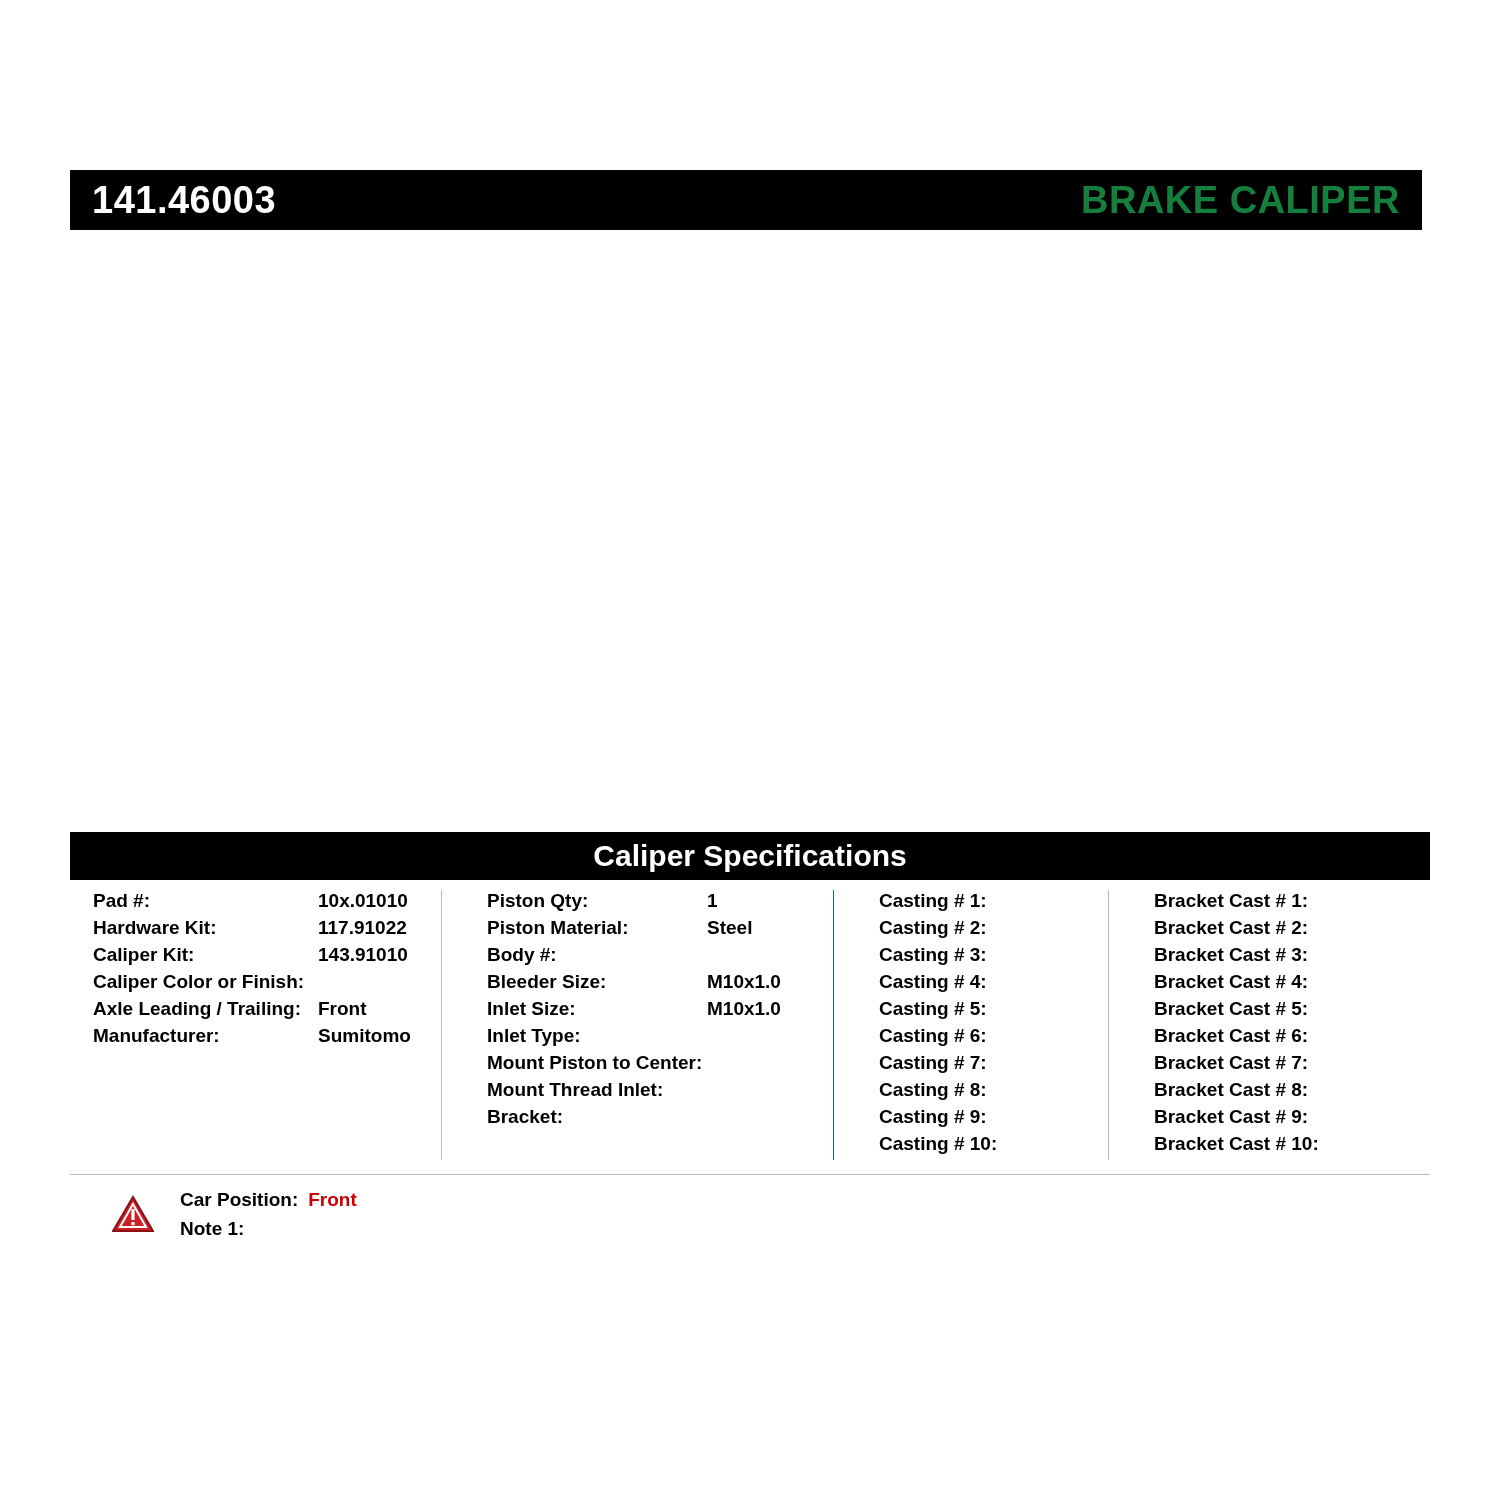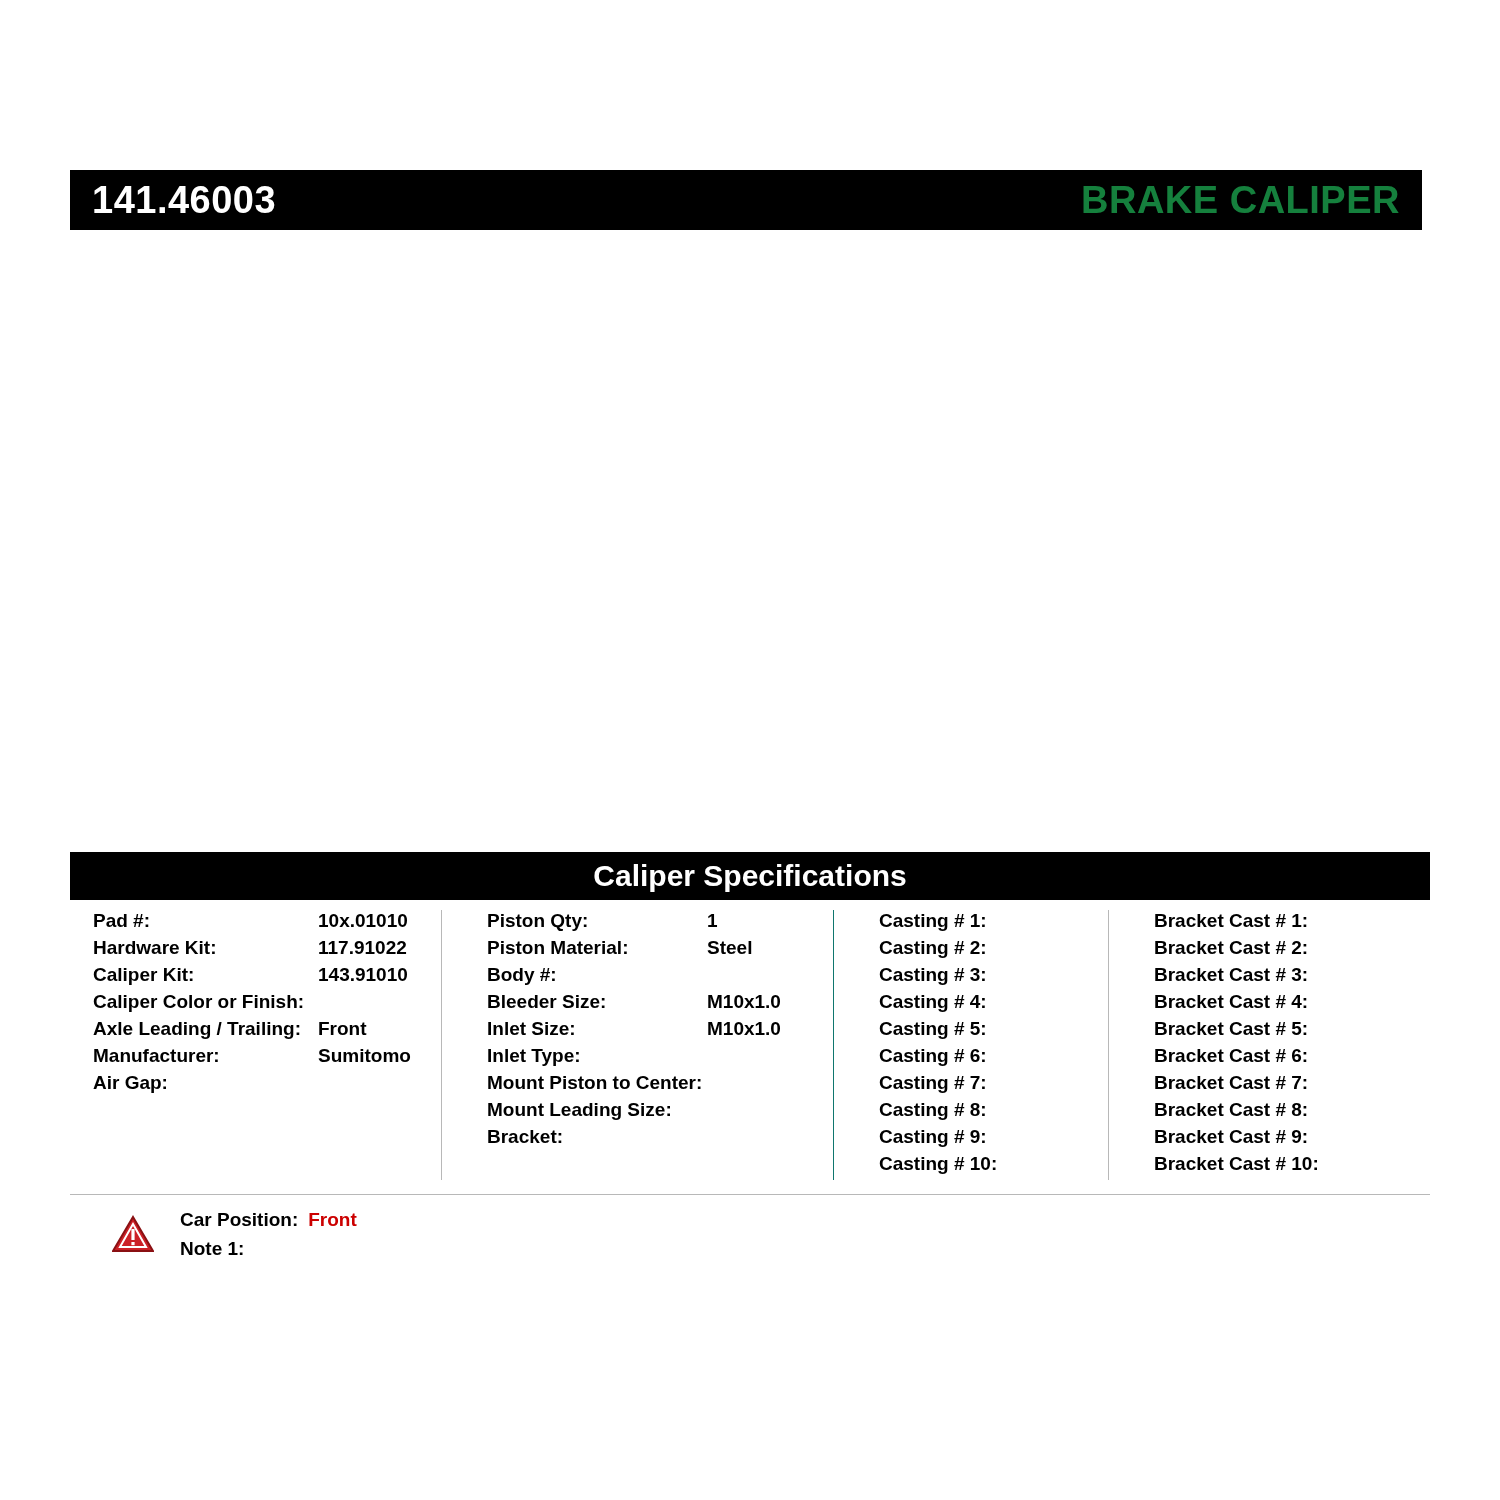--- a/index.html
+++ b/index.html
@@ -42,21 +42,21 @@
     font-size: 38px;
     font-weight: bold;
     letter-spacing: 0.5px;
     line-height: 1;
   }
 
   
   .spec-panel {
     position: absolute;
     left: 70px;
-    top: 852px;
+    top: 832px;
     width: 1360px;
   }
   .spec-title-bar {
     background: #000000;
     height: 48px;
     display: flex;
     align-items: center;
     justify-content: center;
   }
   .spec-title {
@@ -174,24 +174,20 @@
           <span class="spec-value"></span>
         </div>
         <div class="spec-row">
           <span class="spec-label">Axle Leading / Trailing:</span>
           <span class="spec-value">Front</span>
         </div>
         <div class="spec-row">
           <span class="spec-label">Manufacturer:</span>
           <span class="spec-value">Sumitomo</span>
         </div>
-        <div class="spec-row">
-          <span class="spec-label">Air Gap:</span>
-          <span class="spec-value"></span>
-        </div>
       </div>
     </div>
 
     <div class="spec-col col-2">
       <div class="spec-row">
         <span class="spec-label">Piston Qty:</span>
         <span class="spec-value">1</span>
       </div>
       <div class="spec-row">
         <span class="spec-label">Piston Material:</span>
@@ -211,21 +207,21 @@
       </div>
       <div class="spec-row">
         <span class="spec-label">Inlet Type:</span>
         <span class="spec-value"></span>
       </div>
       <div class="spec-row">
         <span class="spec-label">Mount Piston to Center:</span>
         <span class="spec-value"></span>
       </div>
       <div class="spec-row">
-        <span class="spec-label">Mount Leading Size:</span>
+        <span class="spec-label">Mount Thread Inlet:</span>
         <span class="spec-value"></span>
       </div>
       <div class="spec-row">
         <span class="spec-label">Bracket:</span>
         <span class="spec-value"></span>
       </div>
     </div>
 
     <div class="spec-col col-3">
       <div class="spec-row">

